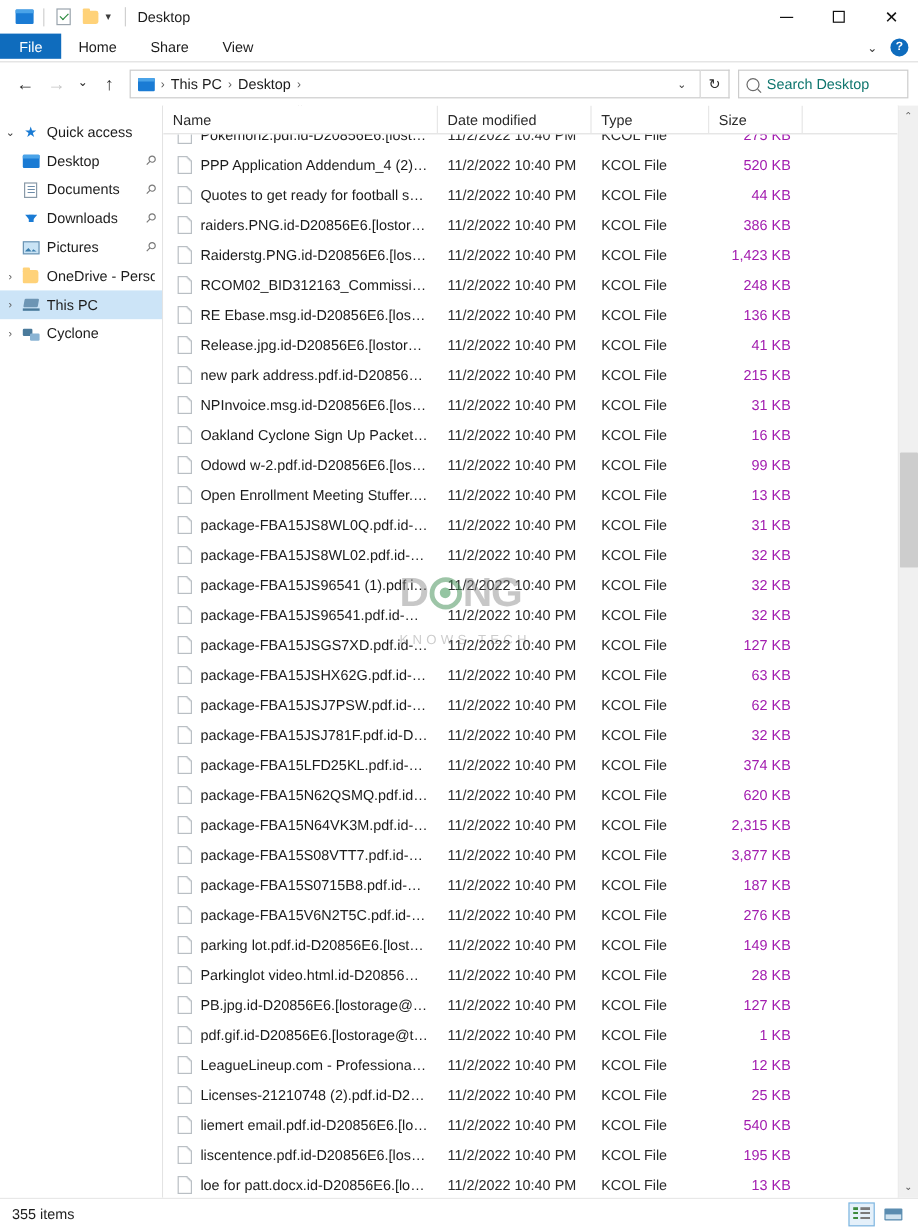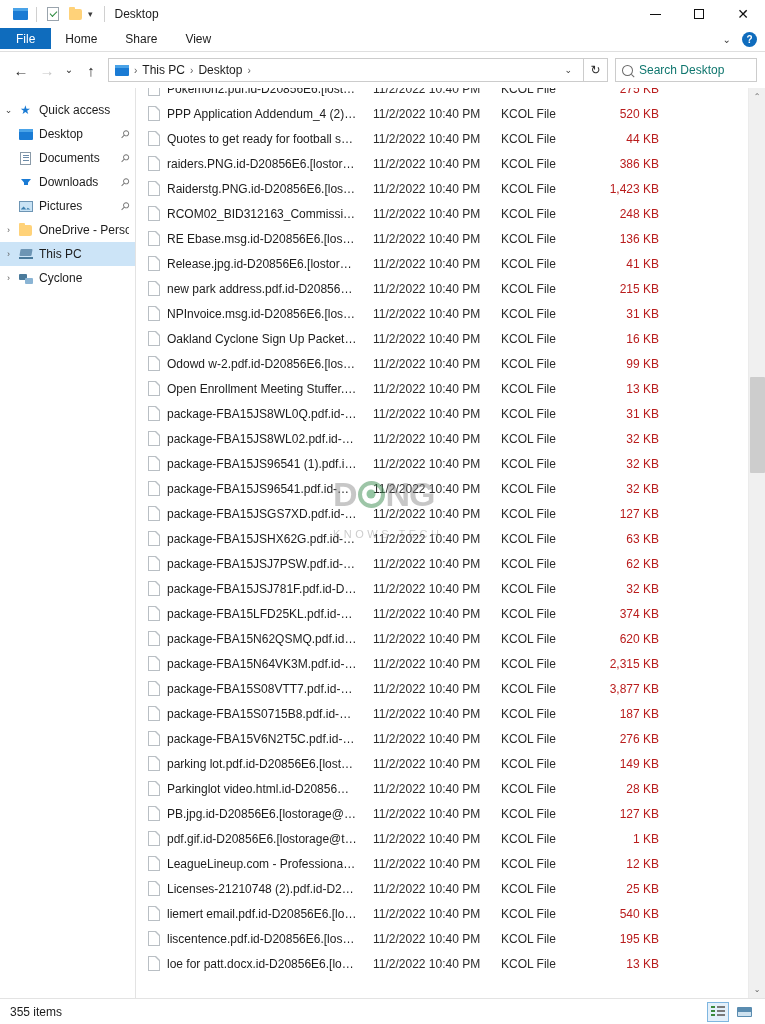--- a/index.html
+++ b/index.html
@@ -242,21 +242,21 @@
     font-size: 12px; color: #1c1c1c;
   }
   .cell { padding: 0 8px; white-space: nowrap; overflow: hidden; }
   .c-name {
     width: 229px; flex: 0 0 229px; display: flex; align-items: center;
     gap: 7px; padding-left: 12px; text-overflow: ellipsis;
   }
   .c-name .fname { overflow: hidden; text-overflow: ellipsis; white-space: nowrap; }
   .c-date { width: 128px; flex: 0 0 128px; color: #2b2b2b; }
   .c-type { width: 98px; flex: 0 0 98px; color: #2b2b2b; }
-  .c-size { width: 78px; flex: 0 0 78px; text-align: right; color: #b91c1c; padding-right: 10px; }
+  .c-size { width: 78px; flex: 0 0 78px; text-align: right; color: #a21caf; padding-right: 10px; }
   .file-ico {
     width: 12px; height: 15px; flex: 0 0 12px; background: #ffffff;
     border: 1px solid #b9bfc4; position: relative;
   }
   .file-ico::after {
     content: ""; position: absolute; right: -1px; top: -1px;
     border-left: 4px solid transparent; border-top: 4px solid #ffffff;
     filter: drop-shadow(-1px 1px 0 #b9bfc4);
   }
 
@@ -452,20 +452,35 @@
             <span class="nav-chev">›</span>
             <span class="nav-ico">
               <span class="i-network"></span>
             </span>
             <span class="nav-label">Cyclone</span>
           </div>
         </div>
     </div>
 
     <div class="listpane">
+      <div class="colheader">
+        <div class="ch ch-name">
+          <span class="sort-caret">⌃</span>
+          <span>Name</span>
+        </div>
+        <div class="ch ch-date">
+          <span>Date modified</span>
+        </div>
+        <div class="ch ch-type">
+          <span>Type</span>
+        </div>
+        <div class="ch ch-size">
+          <span>Size</span>
+        </div>
+      </div>
       <div class="rows-wrap">
         <div class="rows" id="row-list">
             <div class="row">
               <div class="cell c-name">
                 <span class="file-ico"></span>
                 <span class="fname">Pokemon2.pdf.id-D20856E6.[lostorage@...</span>
               </div>
               <div class="cell c-date">11/2/2022 10:40 PM</div>
               <div class="cell c-type">KCOL File</div>
               <div class="cell c-size">275 KB</div>

